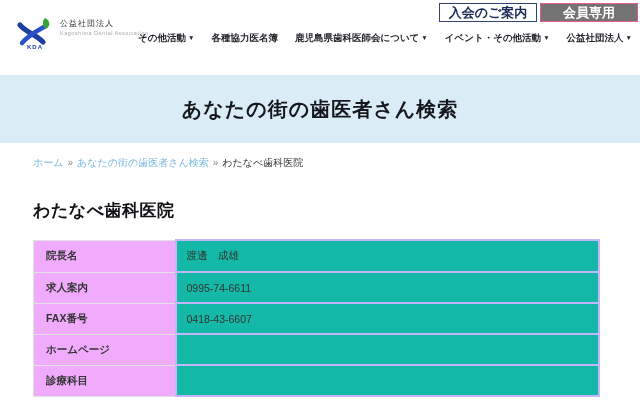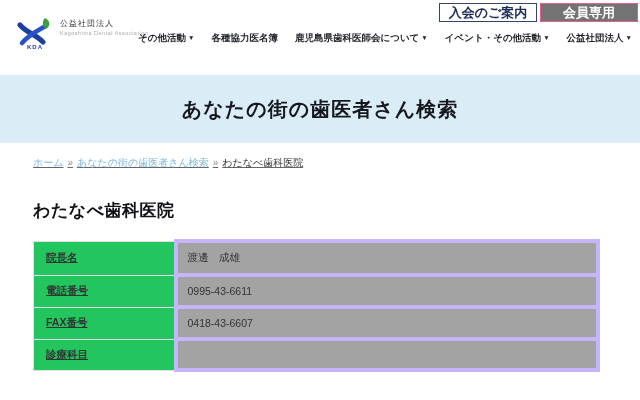--- a/index.html
+++ b/index.html
@@ -32,36 +32,36 @@
 
   .nav { position:absolute; right:8px; top:32px; display:flex; gap:17px; }
   .nav-item { font-size:9.5px; font-weight:bold; color:#23252b; cursor:pointer; white-space:nowrap; }
   .nav-arrow { font-size:6.5px; vertical-align:1px; margin-left:2px; color:#23252b; }
 
   
   .hero { height:68px; background:#daedf7; display:flex; align-items:center; justify-content:center; }
   .hero-title { font-size:20px; font-weight:bold; color:#15171c; letter-spacing:1px; }
 
   
-  .breadcrumb { margin:13px 0 0 33px; font-size:10px; color:#666;text-decoration:underline; }
+  .breadcrumb { margin:13px 0 0 33px; font-size:10px; color:#666; }
   .crumb-link { color:#79b6dd; cursor:pointer; }
   .crumb-sep { color:#888; margin:0 4px; }
   .crumb-current { color:#333; }
 
   
   .page-title { margin:29px 0 17px 33px; font-size:17px; font-weight:bold; color:#101114; letter-spacing:0.5px; }
 
   table.clinic { margin-left:33px; width:567px; border-collapse:collapse; table-layout:fixed; }
   table.clinic th {
-    width:142px; background:#22c55e; border:1px solid #e2e2e2;
+    width:142px; background:#f0abfc; border:1px solid #e2e2e2;
     font-size:10.5px; font-weight:bold; color:#333; text-align:left;
-    padding:8px 12px; vertical-align:middle;text-decoration:underline;
+    padding:8px 12px; vertical-align:middle;
   }
   table.clinic td {
-    border:4px solid #c4b5fd; background:#a3a3a3;
+    border:2px solid #c4b5fd; background:#14b8a6;
     font-size:10.5px; color:#333; padding:8px 10px; vertical-align:middle;
     height:29px;
   }
 </style>
 </head>
 <body>
 
 <div class="header">
 
   <div class="logo">
@@ -104,26 +104,30 @@
 
 <div class="page-title">わたなべ歯科医院</div>
 
 <table class="clinic">
   <tbody>
     <tr>
       <th>院長名</th>
       <td>渡邊　成雄</td>
     </tr>
     <tr>
-      <th>電話番号</th>
-      <td>0995-43-6611</td>
+      <th>求人案内</th>
+      <td>0995-74-6611</td>
     </tr>
     <tr>
       <th>FAX番号</th>
       <td>0418-43-6607</td>
+    </tr>
+    <tr>
+      <th>ホームページ</th>
+      <td></td>
     </tr>
     <tr>
       <th>診療科目</th>
       <td>
         
       </td>
     </tr>
   </tbody>
 </table>
 

